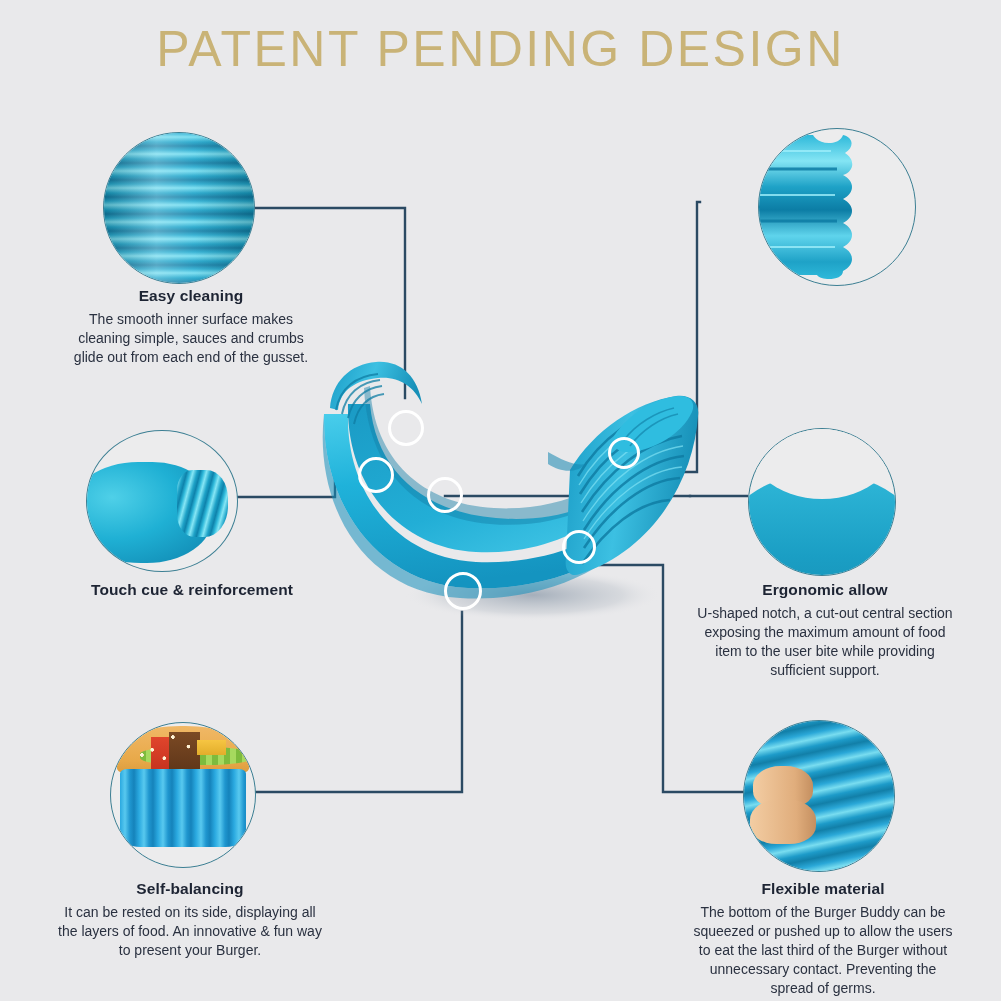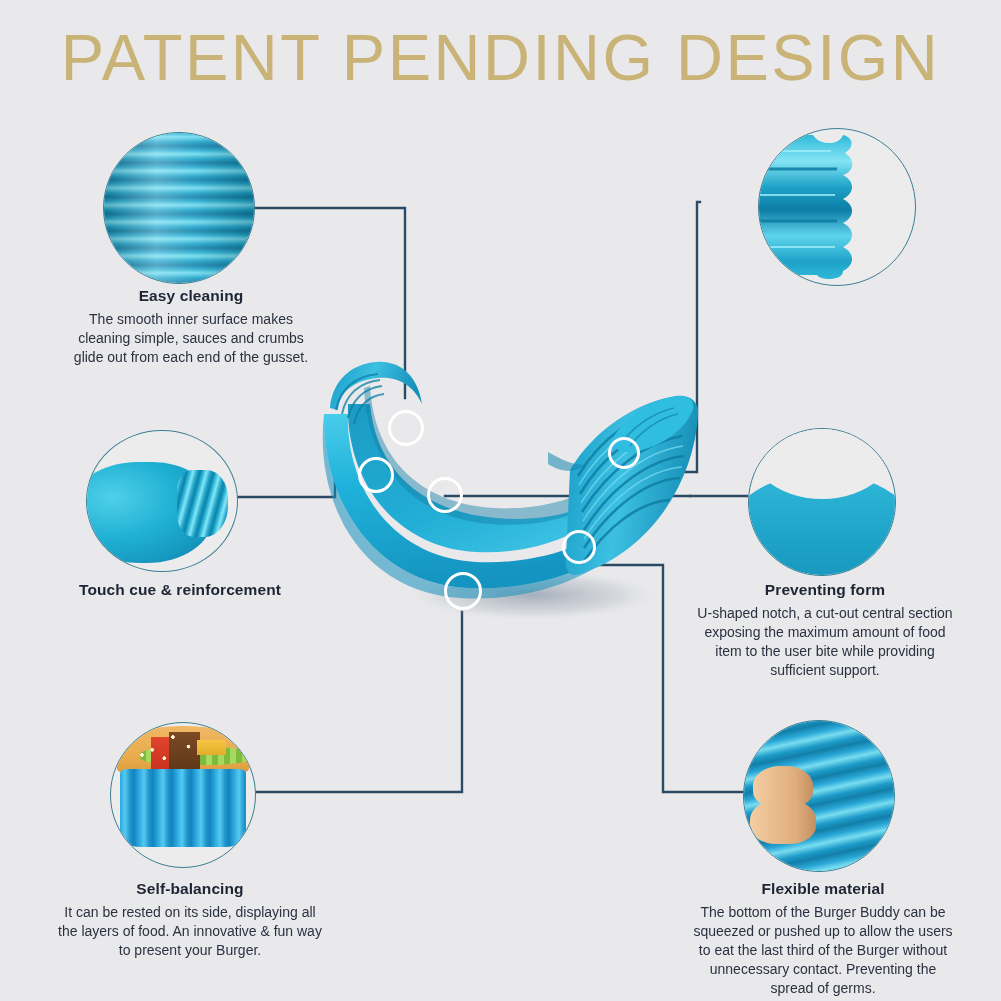--- a/index.html
+++ b/index.html
@@ -9,21 +9,21 @@
     font-family:"Liberation Sans", sans-serif;
     overflow:hidden;
     position:relative;
   }
   #stage{position:absolute;inset:0;width:1001px;height:1001px;}
 
   
   .title{
     position:absolute;left:0;top:20px;width:1001px;
     text-align:center;
-    font-size:65px;
+    font-size:50px;
     letter-spacing:2.5px;
     font-weight:400;
     color:#c9b377;
     font-family:"Liberation Sans", sans-serif;
     white-space:nowrap;
   }
 
   
   #wires{position:absolute;left:0;top:0;width:1001px;height:1001px;pointer-events:none;}
 
@@ -151,21 +151,21 @@
     font-size:15.5px;font-weight:bold;color:#1d2433;margin-bottom:5px;
     letter-spacing:.1px;
     text-align:center;
   }
   .feat .body{
     font-size:14px;line-height:19px;color:#2a3140;
   }
 
   .f-easy   {left:62px;  top:287px; width:258px;}
   .f-elastic{left:697px; top:287px; width:252px;}
-  .f-touch  {left:46px;  top:581px; width:268px;}
+  .f-touch  {left:58px;  top:581px; width:268px;}
   .f-ergo   {left:695px; top:581px; width:260px;}
   .f-self   {left:56px;  top:880px; width:268px;}
   .f-flex   {left:692px; top:880px; width:262px;}
 </style>
 </head>
 <body>
 
 <div id="stage">
 
   <div class="title">PATENT PENDING DESIGN</div>
@@ -347,21 +347,21 @@
     <div class="head">Easy cleaning</div>
     <div class="body">The smooth inner surface makes cleaning simple, sauces and crumbs glide out from each end of the gusset.</div>
   </div>
 
 
   <div class="feat f-touch">
     <div class="head">Touch cue &amp; reinforcement</div>
   </div>
 
   <div class="feat f-ergo">
-    <div class="head">Preventing form</div>
+    <div class="head">Ergonomic allow</div>
     <div class="body">U-shaped notch, a cut-out central section exposing the maximum amount of food item to the user bite while providing sufficient support.</div>
   </div>
 
   <div class="feat f-self">
     <div class="head">Self-balancing</div>
     <div class="body">It can be rested on its side, displaying all the layers of food. An innovative &amp; fun way to present your Burger.</div>
   </div>
 
   <div class="feat f-flex">
     <div class="head">Flexible material</div>

